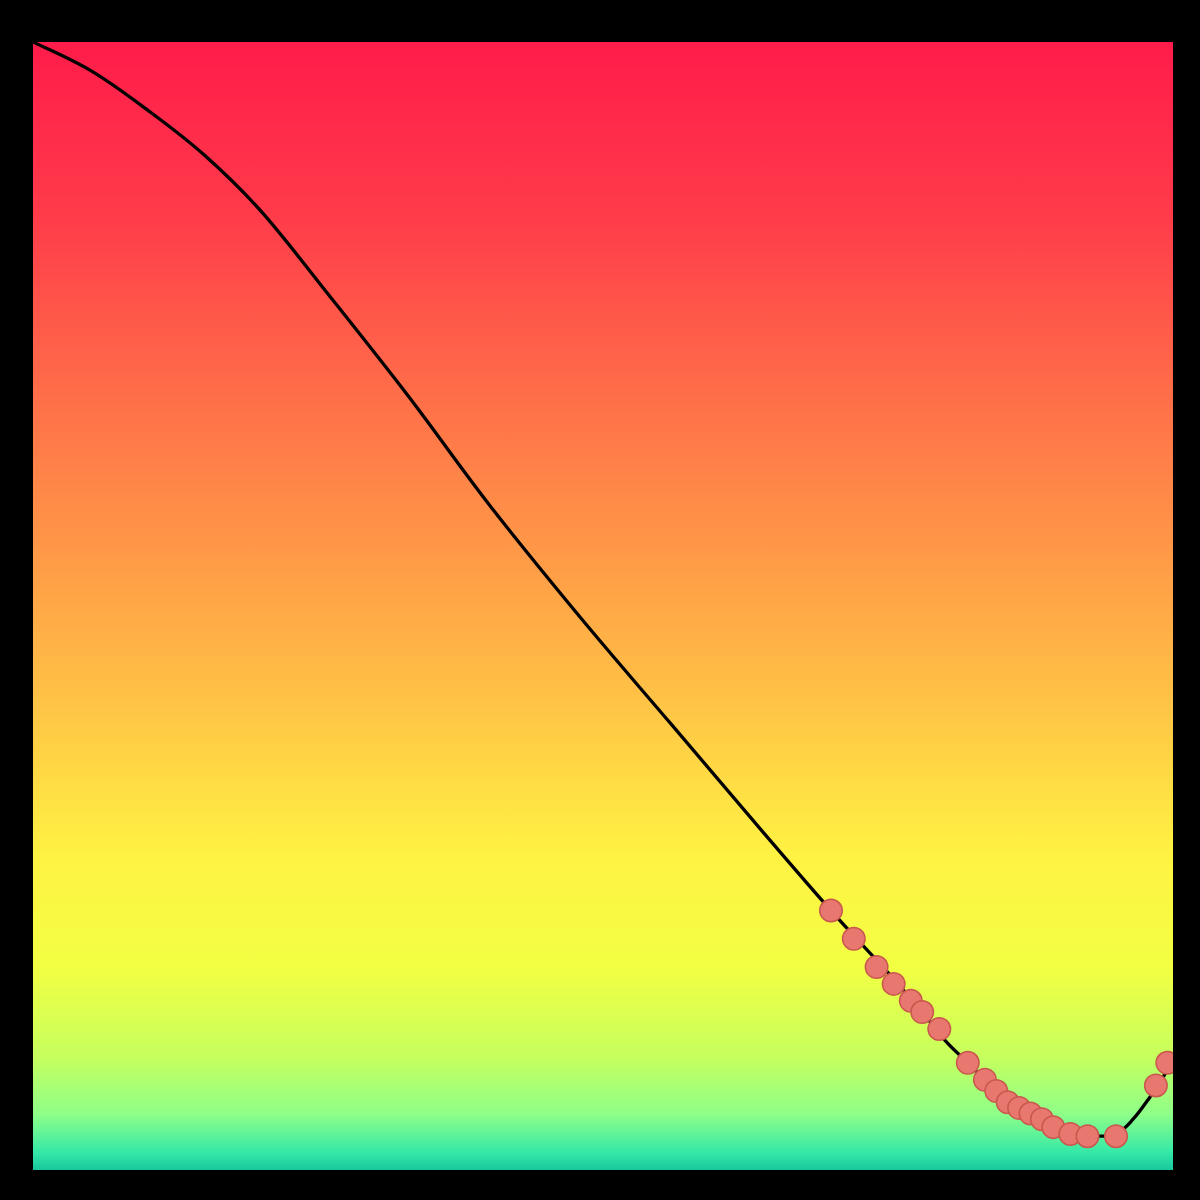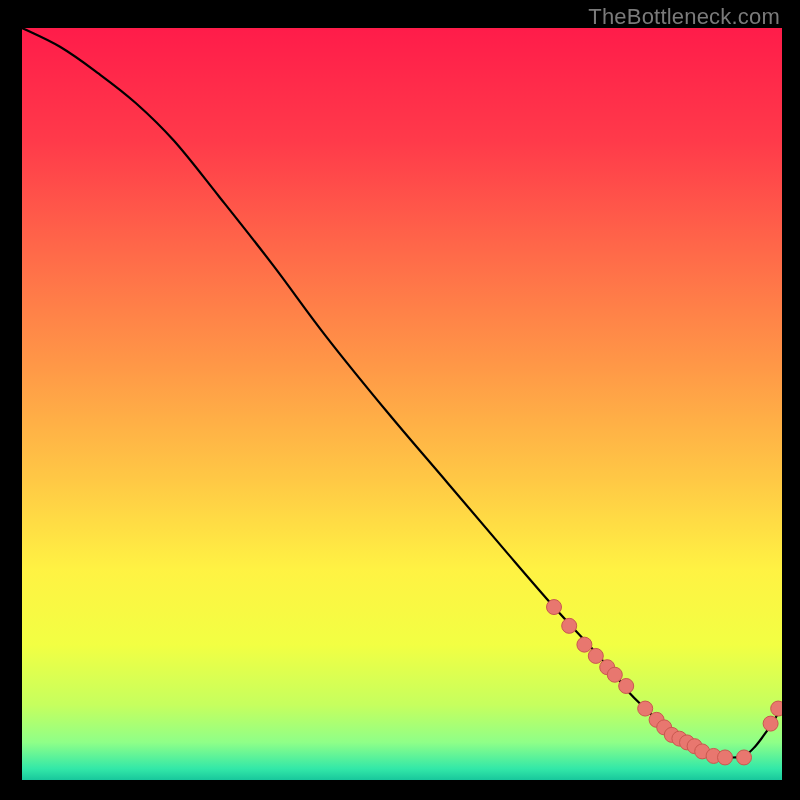--- a/index.html
+++ b/index.html
@@ -73,14 +73,13 @@
           <circle cx="702.20" cy="751.42" r="7.5" fill="#e8776f" stroke="#c9584f" stroke-width="1"></circle>
           <circle cx="713.60" cy="755.94" r="7.5" fill="#e8776f" stroke="#c9584f" stroke-width="1"></circle>
           <circle cx="725.00" cy="757.44" r="7.5" fill="#e8776f" stroke="#c9584f" stroke-width="1"></circle>
           <circle cx="744.00" cy="757.44" r="7.5" fill="#e8776f" stroke="#c9584f" stroke-width="1"></circle>
           <circle cx="770.60" cy="723.60" r="7.5" fill="#e8776f" stroke="#c9584f" stroke-width="1"></circle>
           <circle cx="778.20" cy="708.56" r="7.5" fill="#e8776f" stroke="#c9584f" stroke-width="1"></circle>
         </g>
     </g>
   </svg>
 
-  <div class="watermark">TheBottleneck.com</div>
 </div>
 
 </body></html>

